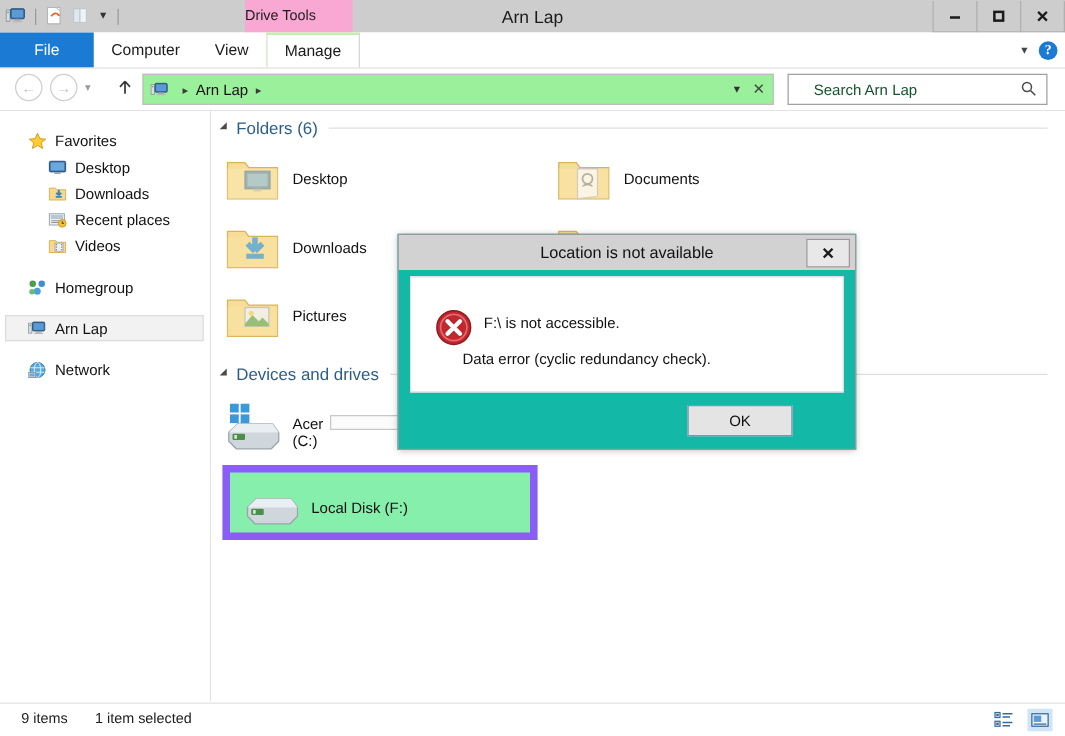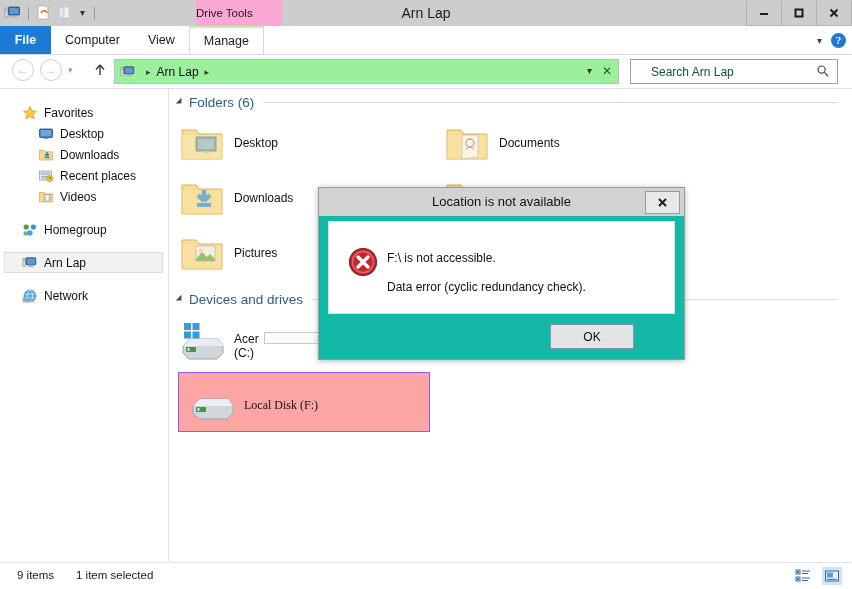--- a/index.html
+++ b/index.html
@@ -24,21 +24,21 @@
   .wbtns{position:absolute;right:0;top:0;height:26px;display:flex;}
   .wbtn{width:34px;height:24px;margin-top:1px;display:flex;align-items:center;justify-content:center;
         background:#cdcdcd;border:1px solid #b0b0b0;border-top:none;margin-left:-1px;}
   .wbtn:first-child{margin-left:0;}
   .wbtn svg{display:block;}
 
   
   .ribbon{position:absolute;left:0;top:26px;width:852px;height:28px;background:#fff;}
   .tabstrip{position:absolute;left:0;top:0;height:28px;display:flex;align-items:stretch;}
   .tab{display:flex;align-items:center;justify-content:center;font-size:12.5px;color:#1b1b1b;padding:0 14px;}
-  .tab.file{background:#1a7ad4;color:#fff;width:51px;padding:0;font-weight:bold;}
+  .tab.file{background:#1a7ad4;color:#fff;width:51px;padding:12px;}
   .tab.manage{border-left:1px solid #cfe8bf;border-right:1px solid #d6d6d6;border-top:2px solid #c6eeb0;}
   .ribbon-right{position:absolute;right:6px;top:0;height:28px;display:flex;align-items:center;gap:9px;}
   .chev{font-size:10px;color:#444;}
   .helpico{width:15px;height:15px;border-radius:50%;background:#1a7ad4;color:#fff;
            font-size:11px;font-weight:bold;display:flex;align-items:center;justify-content:center;
            font-family:"Liberation Serif", serif;}
   .ribbon-sep{position:absolute;left:0;top:54px;width:852px;height:1px;background:#dcdcdc;}
 
   
   .navbar{position:absolute;left:0;top:55px;width:852px;height:30px;background:#fff;}
@@ -87,21 +87,21 @@
         padding-left:9px;margin-left:0;}
   .tile .ticon{width:48px;height:48px;flex:none;position:relative;margin-right:8px;}
   .tile .tlabel{font-size:12px;color:#111;}
   .drvtile{width:252px;height:60px;display:flex;align-items:center;box-sizing:border-box;padding-left:9px;}
   .drvtile .dicon{width:48px;height:48px;flex:none;position:relative;margin-right:8px;}
   .drvinfo{display:flex;flex-direction:row;justify-content:flex-start;margin-top:11px;}
   .drvname{font-size:12px;color:#111;margin-bottom:4px;}
   .bar{width:145px;height:12px;background:#fbfbfb;border:1px solid #c8c8c8;box-sizing:border-box;}
   .barfill{height:100%;background:#1a7ea8;}
   .drvfree{font-size:11px;color:#555;margin-top:4px;}
-  .drvtile.sel{background:#fca5a5;border:1px solid #8b5cf6;font-family:Liberation Serif, serif;}
+  .drvtile.sel{background:#86efac;border:6px solid #8b5cf6;}
 
   
   .statusbar{position:absolute;left:0;top:562px;width:852px;height:27px;background:#fff;
              border-top:1px solid #e2e2e2;}
   .status-text{position:absolute;top:6px;font-size:11.5px;color:#1b1b1b;}
   .st1{left:17px;}
   .st2{left:76px;}
   .viewbtns{position:absolute;right:10px;top:4px;display:flex;gap:9px;align-items:center;}
   .viewbtn{width:20px;height:18px;display:flex;align-items:center;justify-content:center;}
   .viewbtn.active{background:#cfe4f5;}
@@ -111,21 +111,21 @@
        border:1px solid #9a9a9a;box-shadow:0 1px 6px rgba(0,0,0,.28);}
   .dlg-title{position:relative;height:28px;background:#d2d2d2;}
   .dlg-title-text{position:absolute;left:0;top:0;width:365px;height:28px;line-height:28px;
                   text-align:center;font-size:13px;color:#111;}
   .dlg-close{position:absolute;right:4px;top:3px;width:33px;height:21px;background:#e8e8e8;
              border:1px solid #9a9a9a;display:flex;align-items:center;justify-content:center;}
   .dlg-body{position:absolute;left:9px;top:33px;width:347px;height:93px;background:#fff;
             border:1px solid #dfdfdf;box-sizing:border-box;}
   .err-ico{position:absolute;left:19px;top:25px;width:30px;height:30px;}
   .dlg-l1{position:absolute;left:58px;top:29px;font-size:12px;color:#111;}
-  .dlg-l2{position:absolute;left:58px;top:58px;font-size:12px;color:#111;}
+  .dlg-l2{position:absolute;left:41px;top:58px;font-size:12px;color:#111;}
   .dlg-foot{position:absolute;left:0;bottom:0;width:365px;height:44px;}
   .okbtn{position:absolute;right:50px;top:9px;width:82px;height:23px;background:#e4e4e4;
          border:1px solid #7a96b5;display:flex;align-items:center;justify-content:center;
          font-size:12px;color:#111;}
 </style>
 </head>
 <body>
 
 <div class="win">
 

